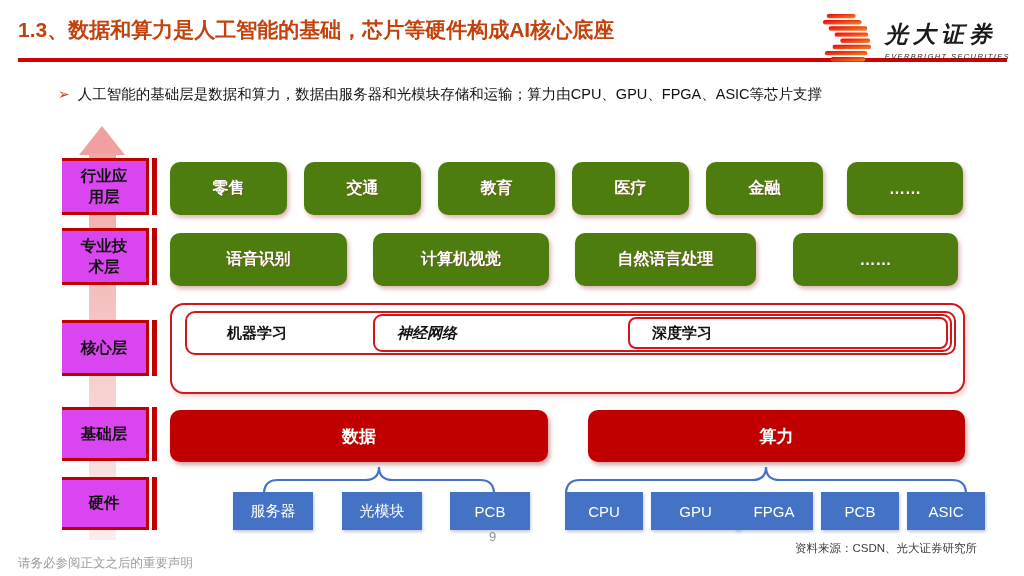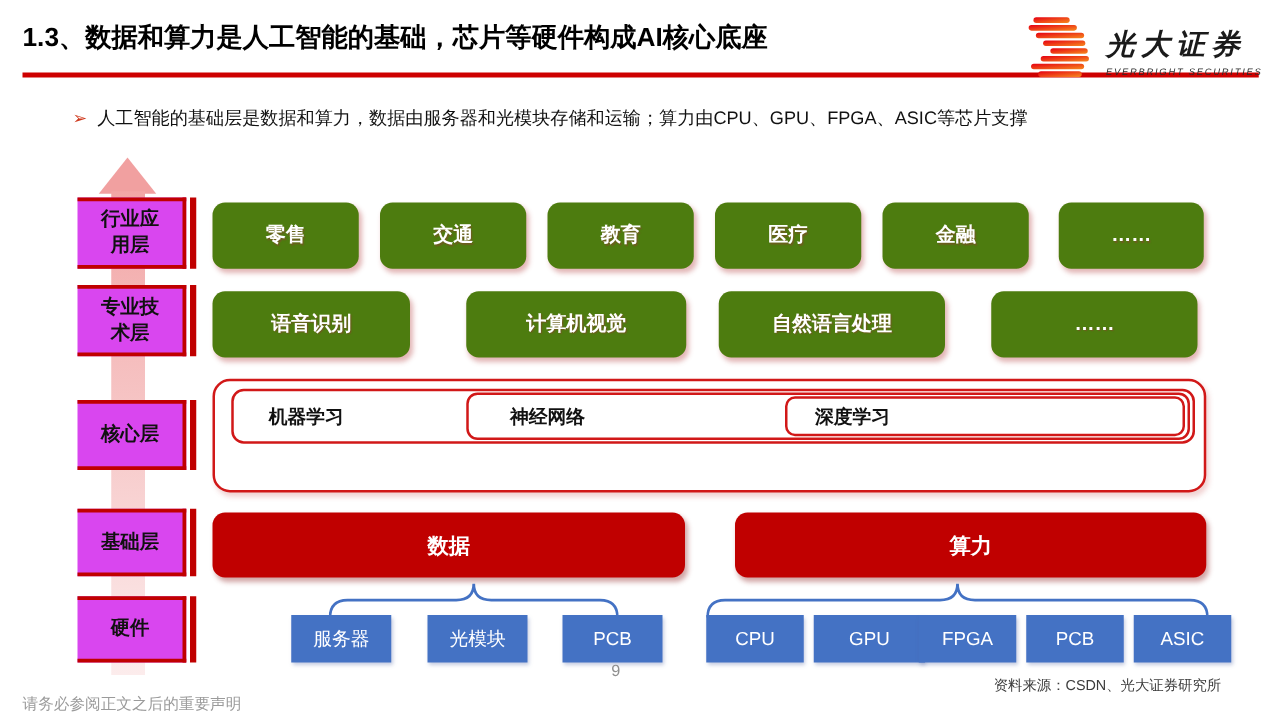--- a/index.html
+++ b/index.html
@@ -1,21 +1,21 @@
 <!DOCTYPE html>
 <html><head>
 <meta charset="utf-8">
 <style>
   * { margin:0; padding:0; box-sizing:border-box; }
   html,body { width:1024px; height:576px; background:#fff; }
   body { font-family:"Liberation Sans","DejaVu Sans",sans-serif; position:relative; overflow:hidden; }
   .abs { position:absolute; }
 
   
-  .title { left:18px; top:16px; font-size:21px; font-weight:bold; color:#000000; }
+  .title { left:18px; top:16px; font-size:21px; font-weight:bold; color:#c2410c; }
   .rule  { left:18px; top:58px; width:989px; height:4px; background:#ce0000; }
   .logo  { right:14px; top:12px; display:flex; align-items:center; gap:10px;font-style:italic; }
   .logo-texts { display:flex; flex-direction:column; }
   .logo-cn { font-size:23px; font-weight:bold; color:#1a1a1a; letter-spacing:5px; }
   .logo-en { font-size:7.5px; color:#2b2b2b; letter-spacing:1.4px; margin-top:2px; }
 
   
   .bullet { left:58px; top:85px; font-size:14.5px; color:#111; display:flex; gap:8px; }
   .bullet .mark { color:#cf3a1e; font-size:14px; line-height:18px; }
 
@@ -127,31 +127,31 @@
 </div>
 <div class="abs bar" style="top:477px;height:53px;"></div>
 
 <div class="abs pinkbox" style="left:170px;top:162px;width:117px;height:53px;">零售</div>
 <div class="abs pinkbox" style="left:304px;top:162px;width:117px;height:53px;">交通</div>
 <div class="abs pinkbox" style="left:438px;top:162px;width:117px;height:53px;">教育</div>
 <div class="abs pinkbox" style="left:572px;top:162px;width:117px;height:53px;">医疗</div>
 <div class="abs pinkbox" style="left:706px;top:162px;width:117px;height:53px;">金融</div>
 <div class="abs pinkbox" style="left:847px;top:162px;width:116px;height:53px;">……</div>
 
-<div class="abs pinkbox" style="left:170px;top:233px;width:158px;height:53px;">语音识别</div>
+<div class="abs pinkbox" style="left:170px;top:233px;width:177px;height:53px;">语音识别</div>
 <div class="abs pinkbox" style="left:373px;top:233px;width:176px;height:53px;">计算机视觉</div>
 <div class="abs pinkbox" style="left:575px;top:233px;width:181px;height:53px;">自然语言处理</div>
 <div class="abs pinkbox" style="left:793px;top:233px;width:165px;height:53px;">……</div>
 
 <div class="abs corebox" style="left:170px;top:303px;width:795px;height:91px;border-radius:14px;box-shadow:2px 3px 4px rgba(200,80,80,.25);"></div>
 <div class="abs corebox" style="left:185px;top:311px;width:771px;height:44px;border-radius:10px;display:flex;align-items:center;">
-  <span class="core-label" style="padding-left:28px;">机器学习</span>
+  <span class="core-label" style="padding-left:40px;">机器学习</span>
 </div>
 <div class="abs corebox" style="left:373px;top:314px;width:579px;height:38px;border-radius:9px;display:flex;align-items:center;">
-  <span class="core-label" style="padding-left:33px;">神经网络</span>
+  <span class="core-label" style="padding-left:22px;font-style:italic;">神经网络</span>
 </div>
 <div class="abs corebox" style="left:628px;top:317px;width:320px;height:32px;border-radius:8px;display:flex;align-items:center;">
   <span class="core-label" style="padding-left:22px;">深度学习</span>
 </div>
 <div class="abs algo" style="left:170px;top:367px;width:795px;">算法</div>
 
 <div class="abs redbox" style="left:170px;top:410px;width:378px;height:52px;">数据</div>
 <div class="abs redbox" style="left:588px;top:410px;width:377px;height:52px;">算力</div>
 
 <svg class="abs" style="left:263px;top:465px;" width="232" height="31">

